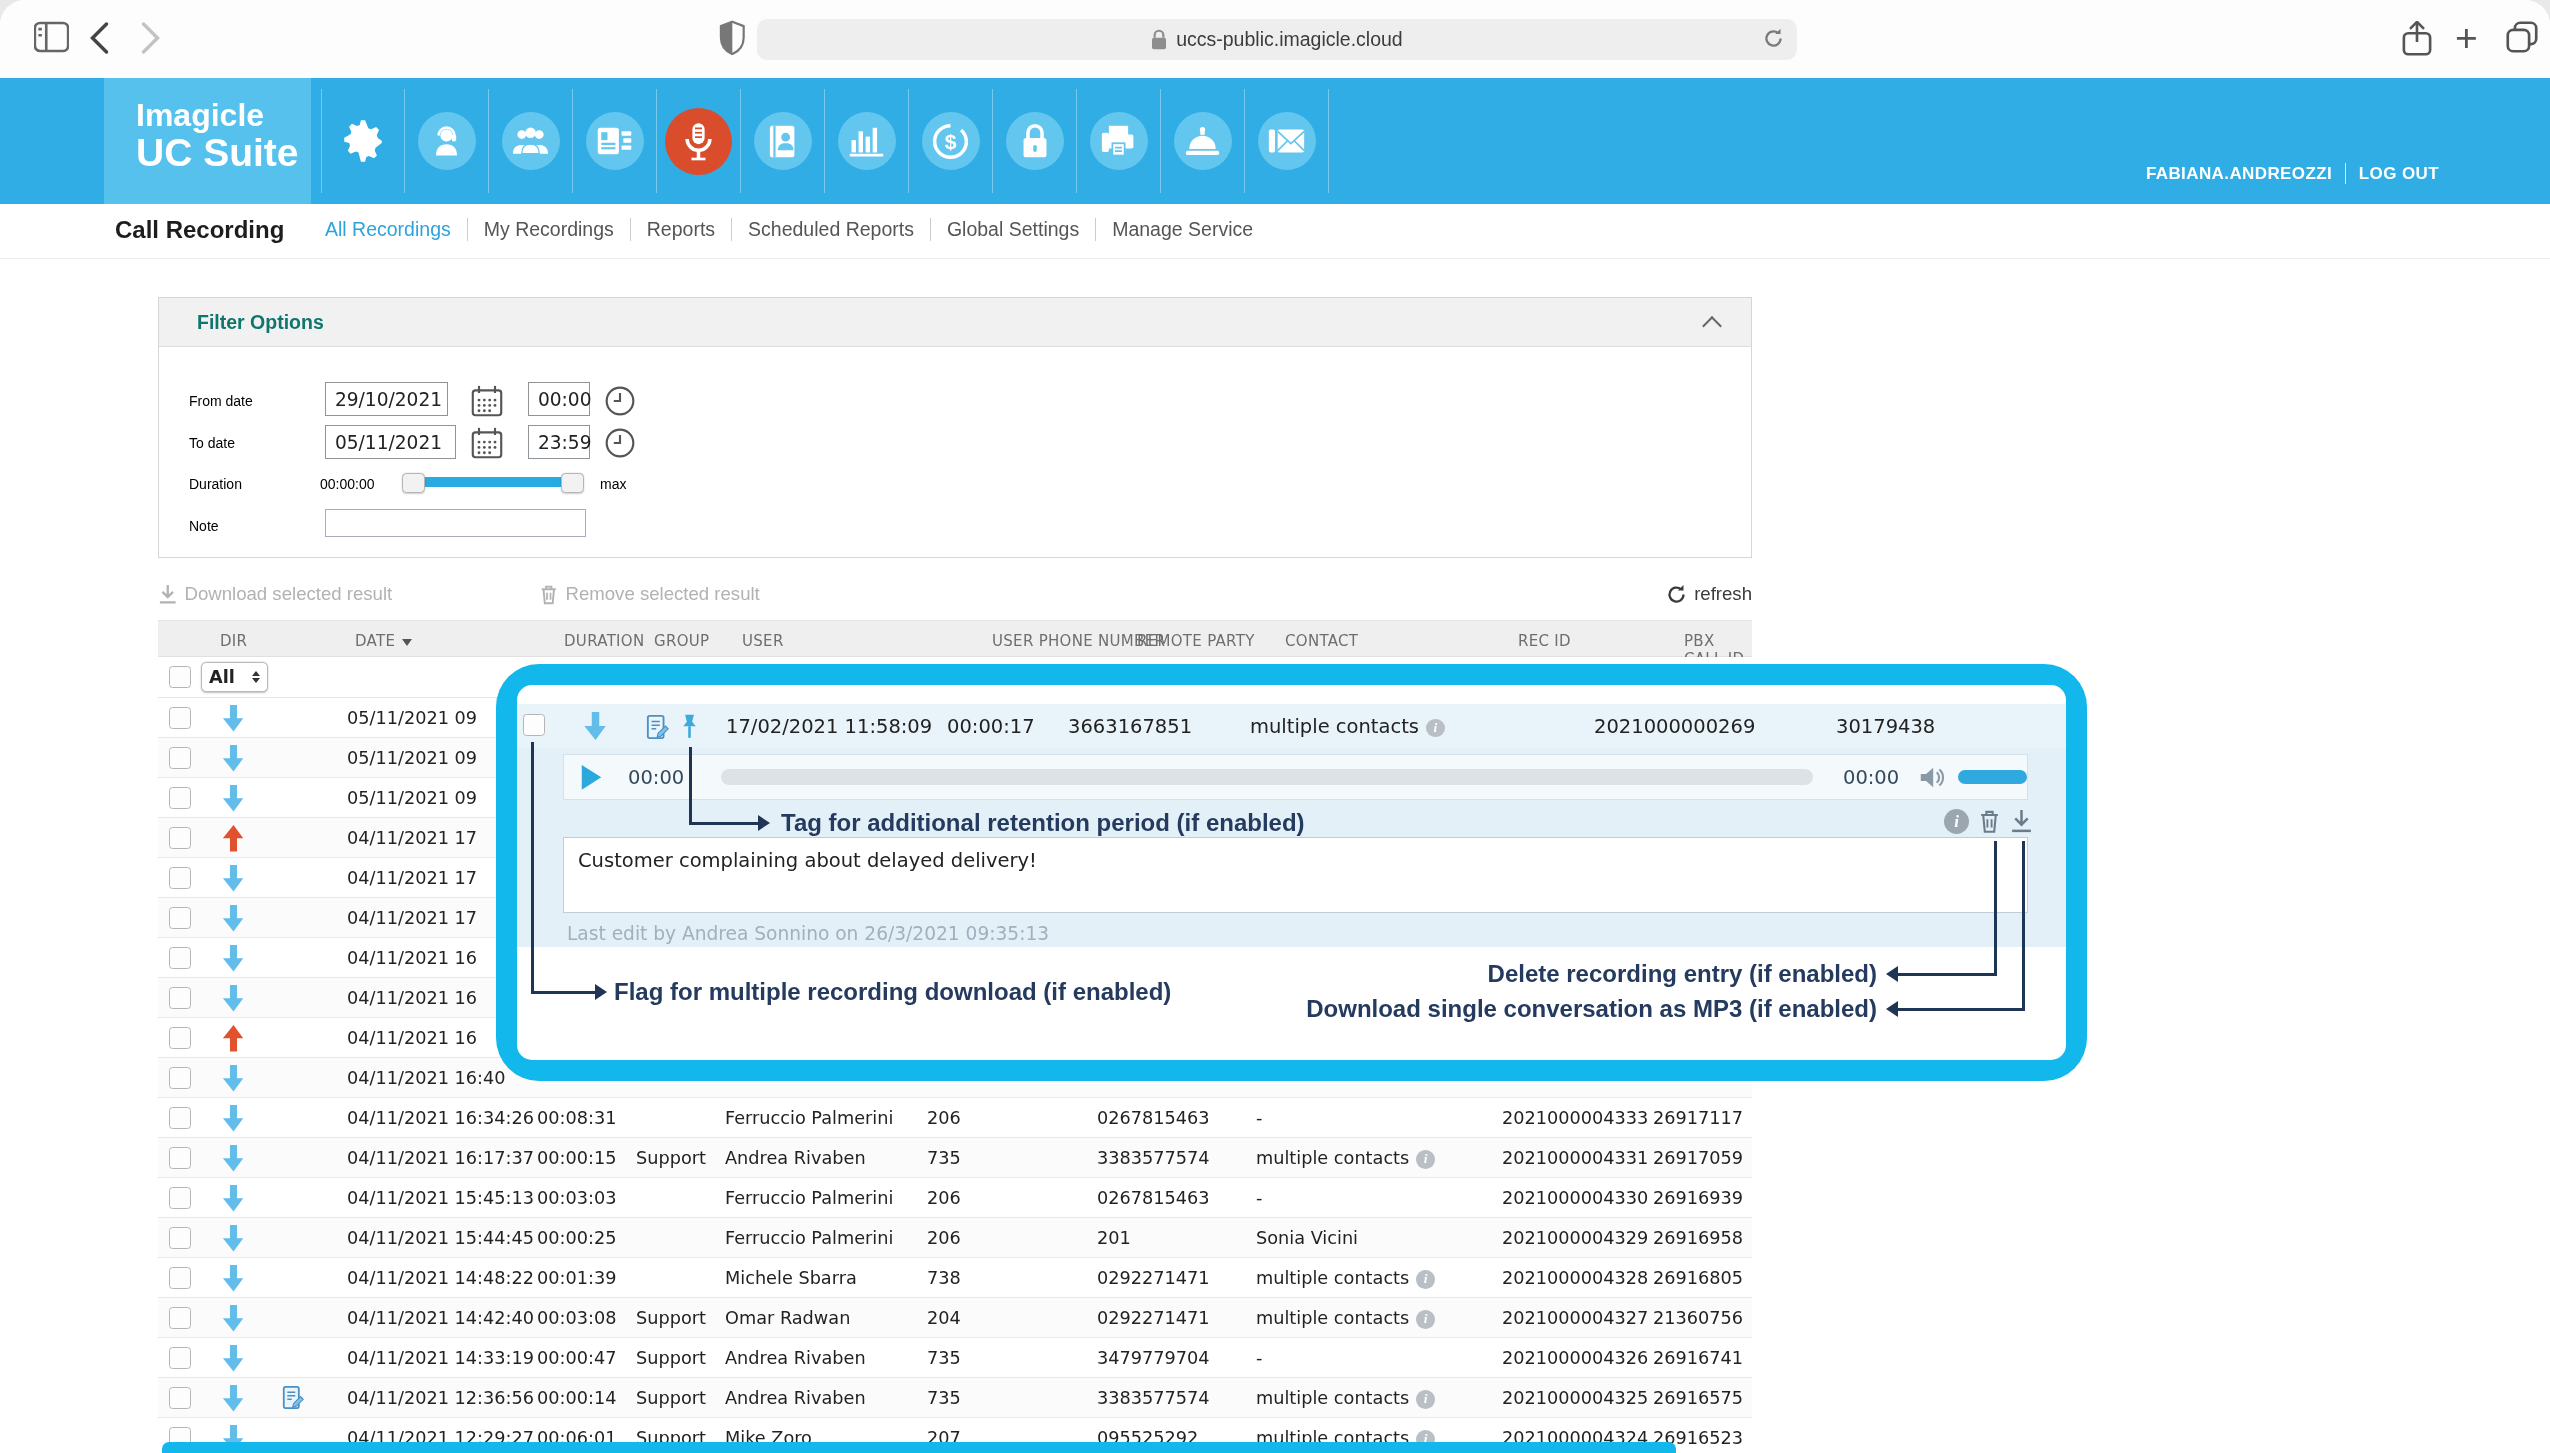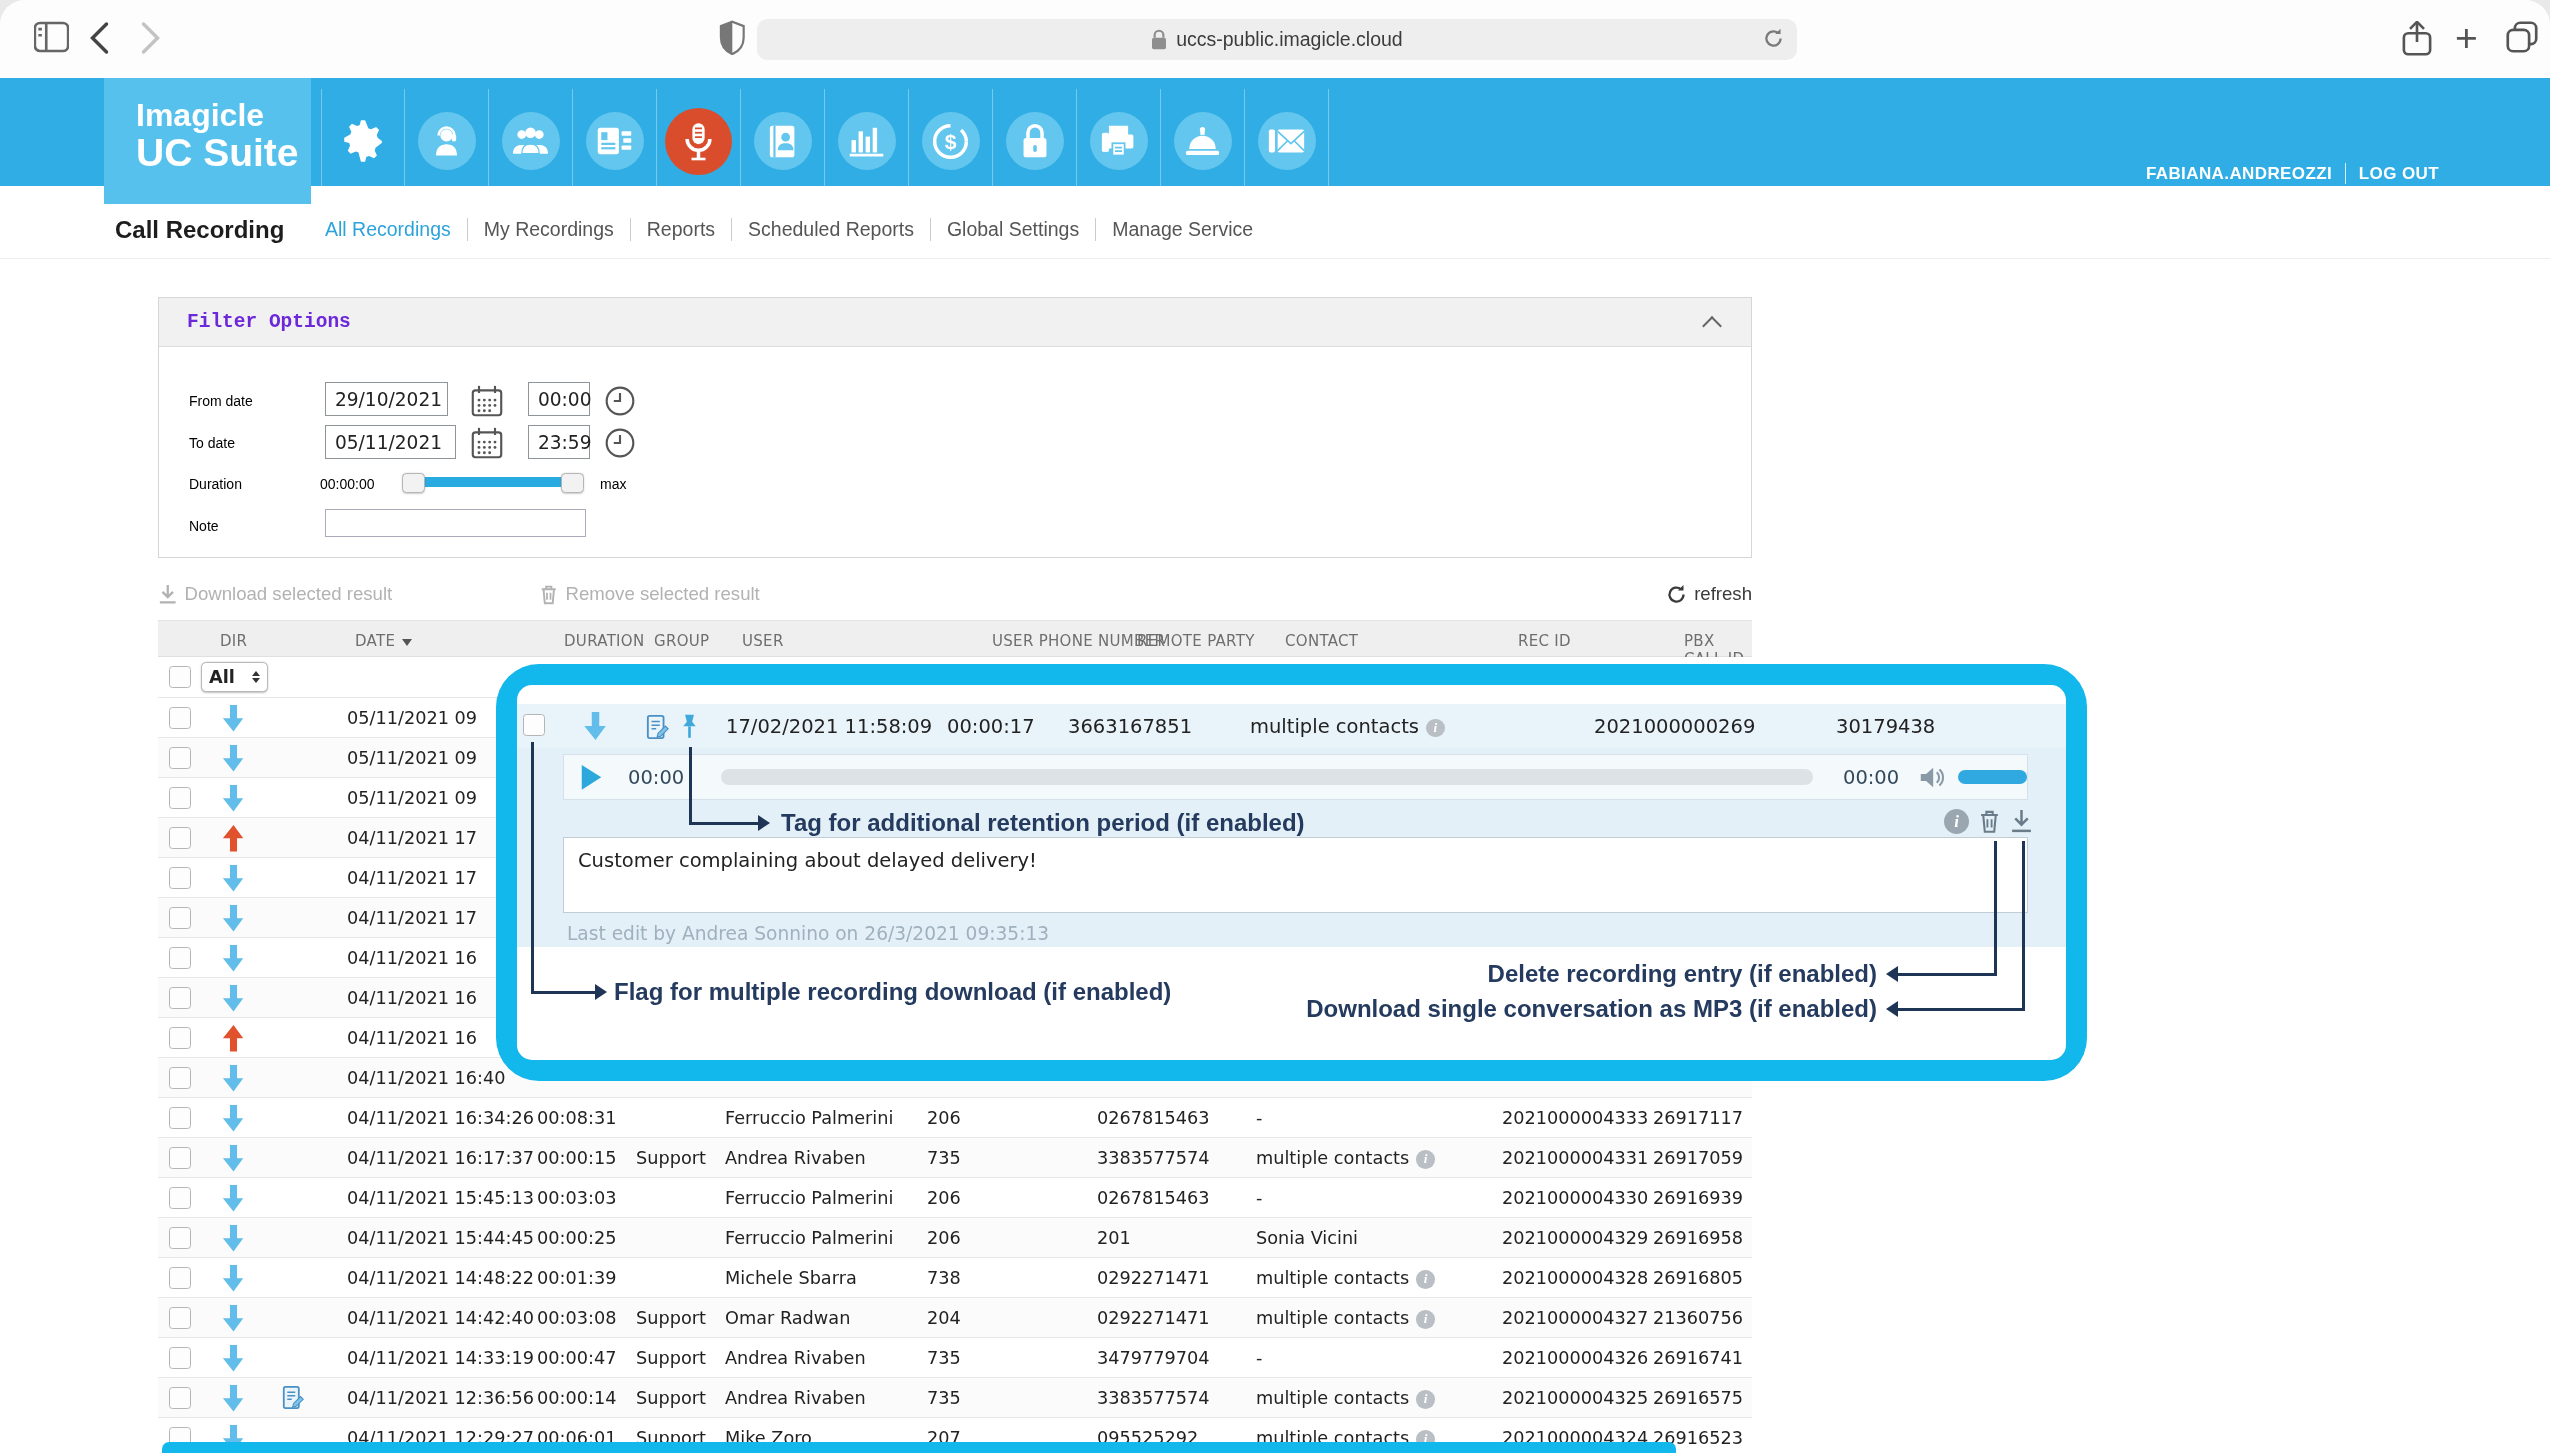--- a/index.html
+++ b/index.html
@@ -9,21 +9,21 @@
 
   
   .chrome{position:absolute;left:0;top:0;width:2550px;height:78px;background:#fdfdfd;}
   .chrome .nav-ic{position:absolute;top:21px;color:#555;}
   .urlbar{position:absolute;left:757px;top:18.6px;width:1040px;height:41px;background:#eeeeef;
           border-radius:10.6px;display:flex;align-items:center;justify-content:center;gap:8.9px;
           color:#3c3c3c;font-size:19.5px;}
   .urlbar .reload{position:absolute;right:12.4px;top:8.9px;}
 
   
-  .appbar{position:absolute;left:0;top:78px;width:2550px;height:108px;background:#2fade4;}
+  .appbar{position:absolute;left:0;top:78px;width:2550px;height:126px;background:#2fade4;}
   .logobox{position:absolute;left:104px;top:0;width:207px;height:126px;background:#56c1ec;
            color:#fff;padding:19.5px 0 0 32px;line-height:1.08;}
   .logobox .l1{font-size:32px;font-weight:600;}
   .logobox .l2{font-size:39px;font-weight:700;}
   .app-icons{position:absolute;left:321px;top:0;height:126px;display:flex;align-items:center;}
   .app-ic{width:84px;height:104px;display:flex;align-items:center;justify-content:center;
           border-right:0.9px solid rgba(255,255,255,.35);}
   .app-ic:first-child{border-left:0.9px solid rgba(255,255,255,.35);}
   .circ{width:58px;height:58px;border-radius:50%;background:#63c6ee;display:flex;align-items:center;justify-content:center;}
   .circ.active{width:67px;height:67px;background:#da4d2c;}
@@ -37,22 +37,22 @@
   .pagetitle{position:absolute;left:115px;top:12.4px;font-size:24px;font-weight:700;color:#1d1d1d;}
   .tabs{position:absolute;left:309px;top:14px;display:flex;align-items:center;font-size:19.5px;color:#555;}
   .tab{padding:0 16px;border-right:0.9px solid #ccc;cursor:pointer;white-space:nowrap;}
   .tab:last-child{border-right:none;}
   .tab.active{color:#2da3dc;}
 
   
   .fpanel{position:absolute;left:158px;top:297px;width:1594px;height:261px;background:#fff;
           border:0.9px solid #d6d6d6;}
   .fhead{position:relative;height:49px;background:#f1f1f1;border-bottom:0.9px solid #ddd;}
-  .fhead .ft{position:absolute;left:28px;top:13.3px;font-size:19.5px;font-weight:700;color:#6d28d9;
-             font-family:Liberation Mono, monospace;}
+  .fhead .ft{position:absolute;left:38px;top:13.3px;font-size:19.5px;font-weight:700;color:#0f766e;
+             font-family:Liberation Sans, sans-serif;}
   .chev{position:absolute;right:32px;top:21px;width:14px;height:14px;border-left:2.7px solid #666;
         border-top:2.7px solid #666;transform:rotate(45deg);}
   .flabel{position:absolute;left:30px;}
   .finput{position:absolute;height:34px;border:0.9px solid #8f9499;background:#fff;font-size:18.6px;
           padding:0 8.9px;font-family:"DejaVu Sans",sans-serif;color:#222;display:flex;align-items:center;}
   .sliderwrap{position:absolute;left:250px;top:8.9px;width:168px;height:19.5px;}
   .slidertrack{position:absolute;left:0;top:4.4px;width:168px;height:9.7px;background:#29abe2;border-radius:4.4px;}
   .handle{position:absolute;top:0;width:23px;height:19.5px;background:#f2f2f2;border:0.9px solid #b5b5b5;
           border-radius:4.4px;box-shadow:0 0.9px 1.8px rgba(0,0,0,.2);}
 

